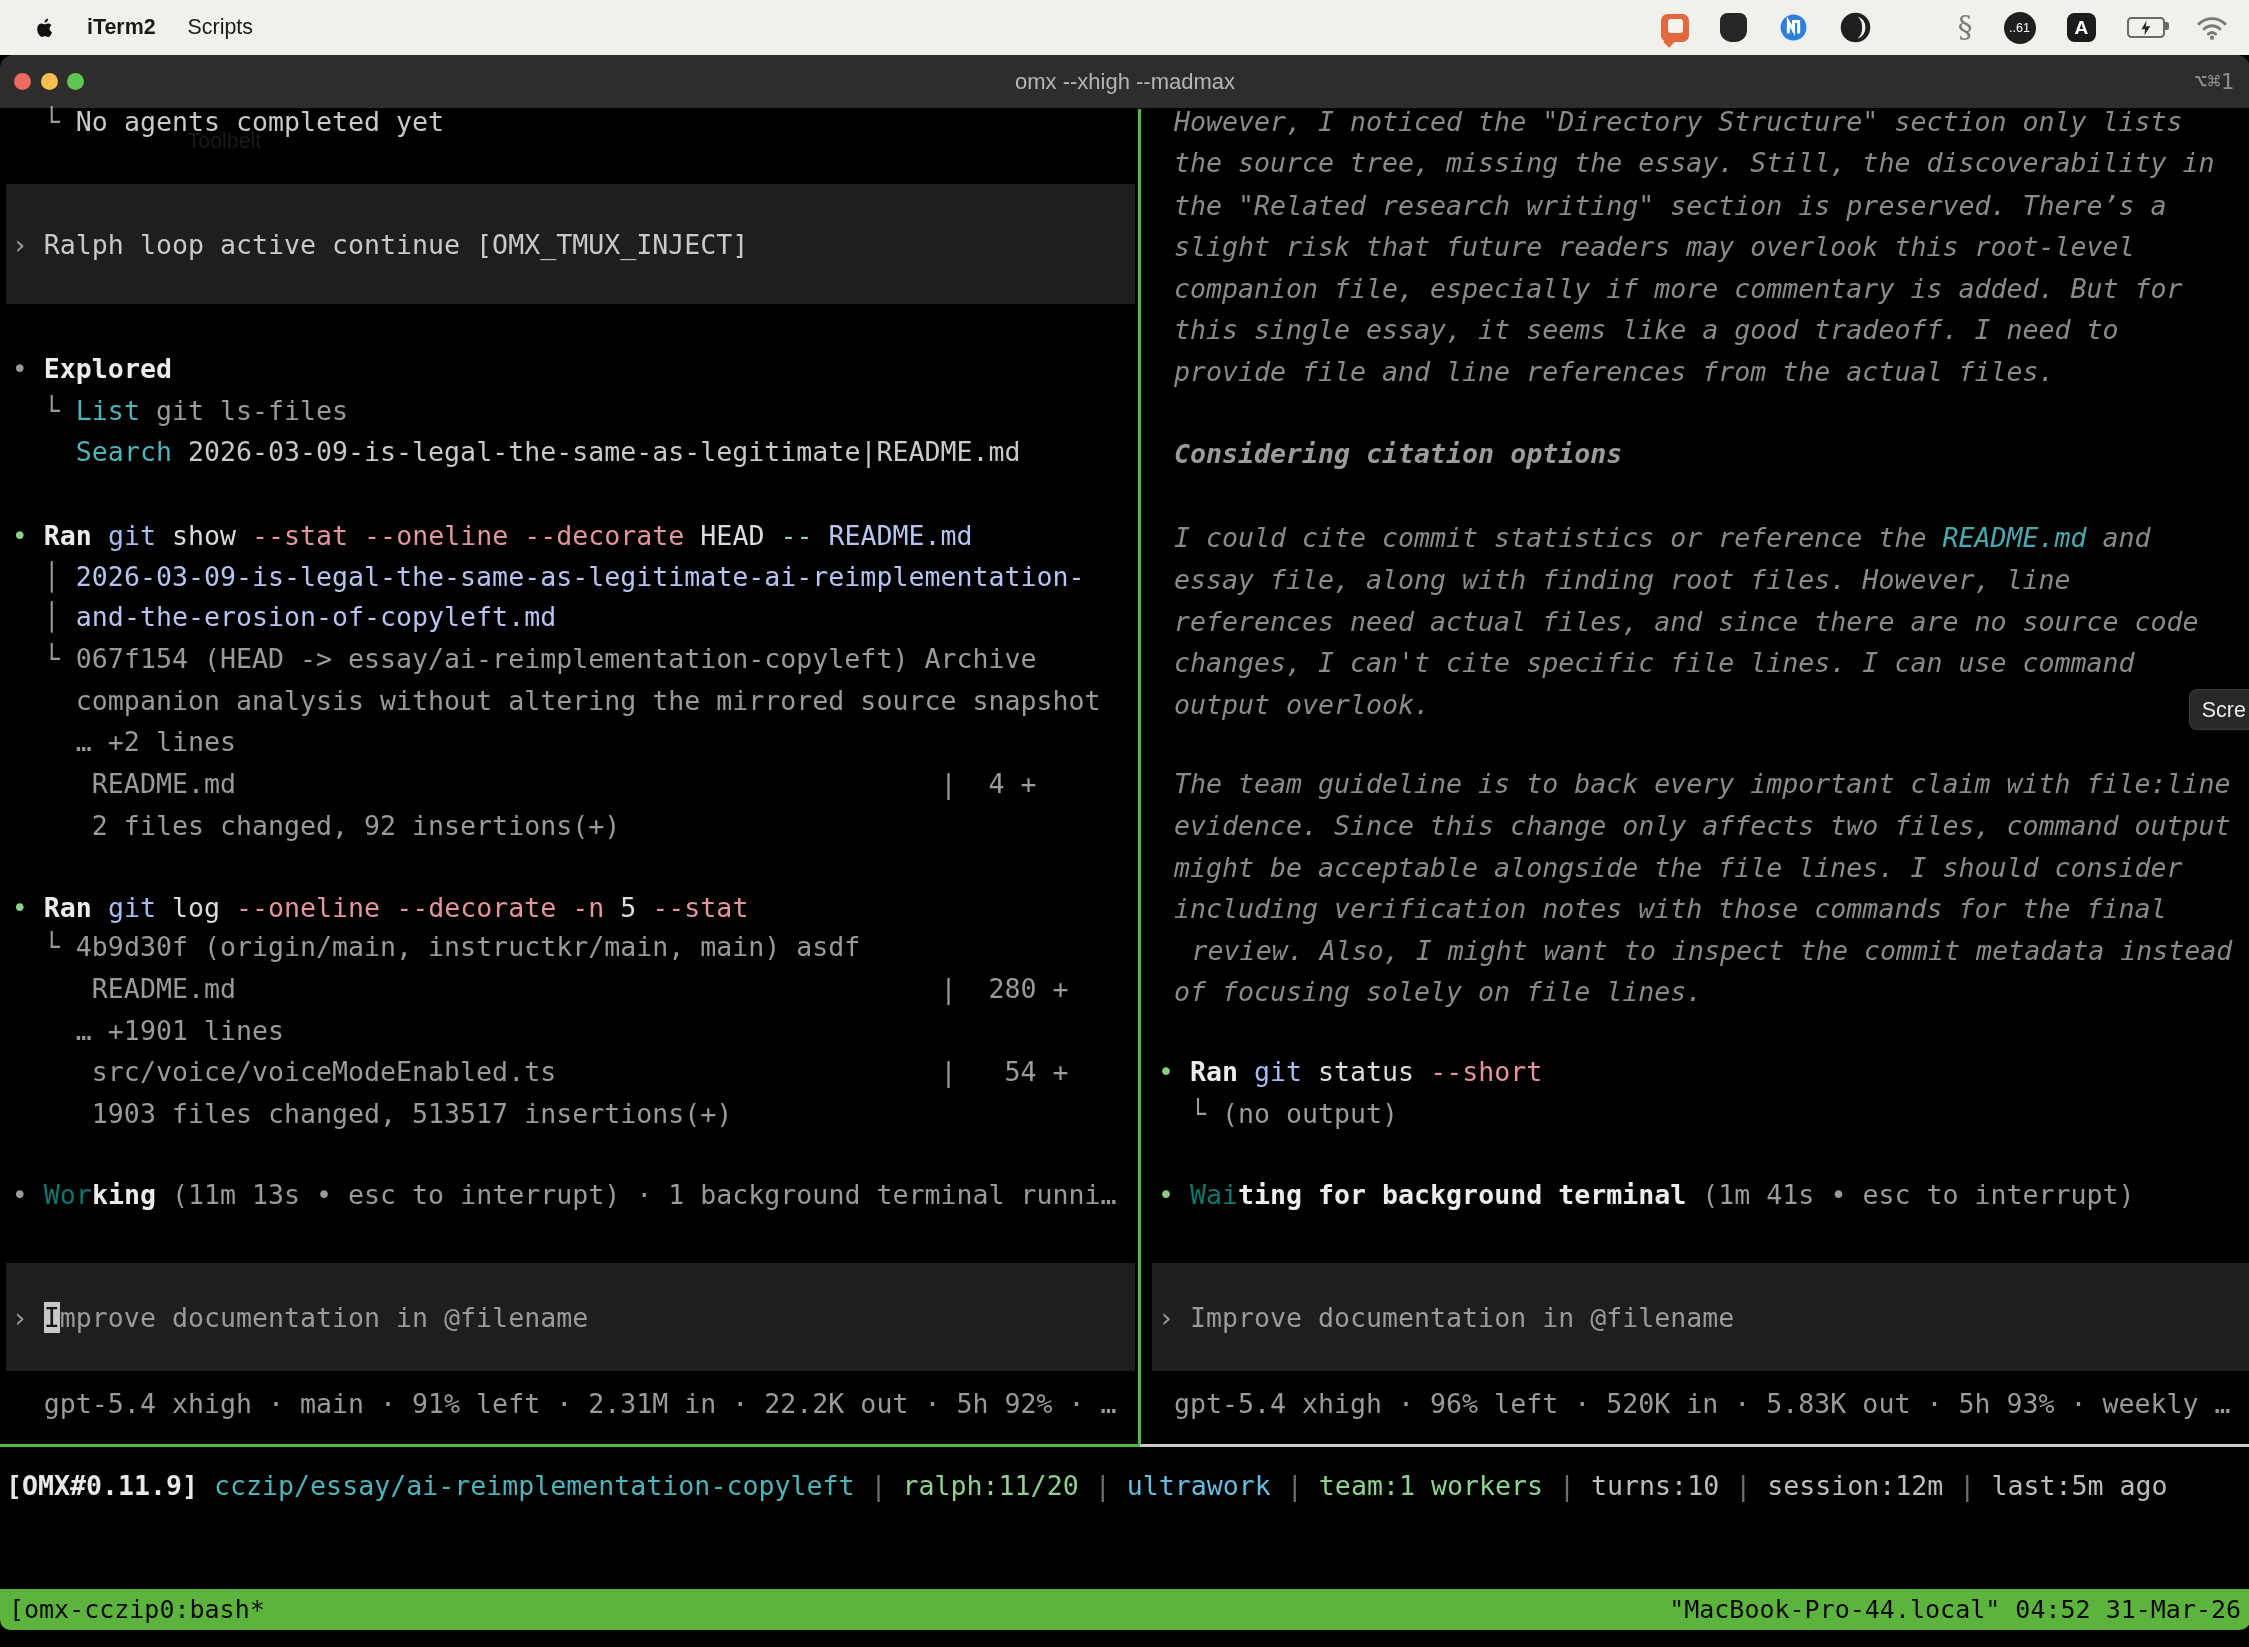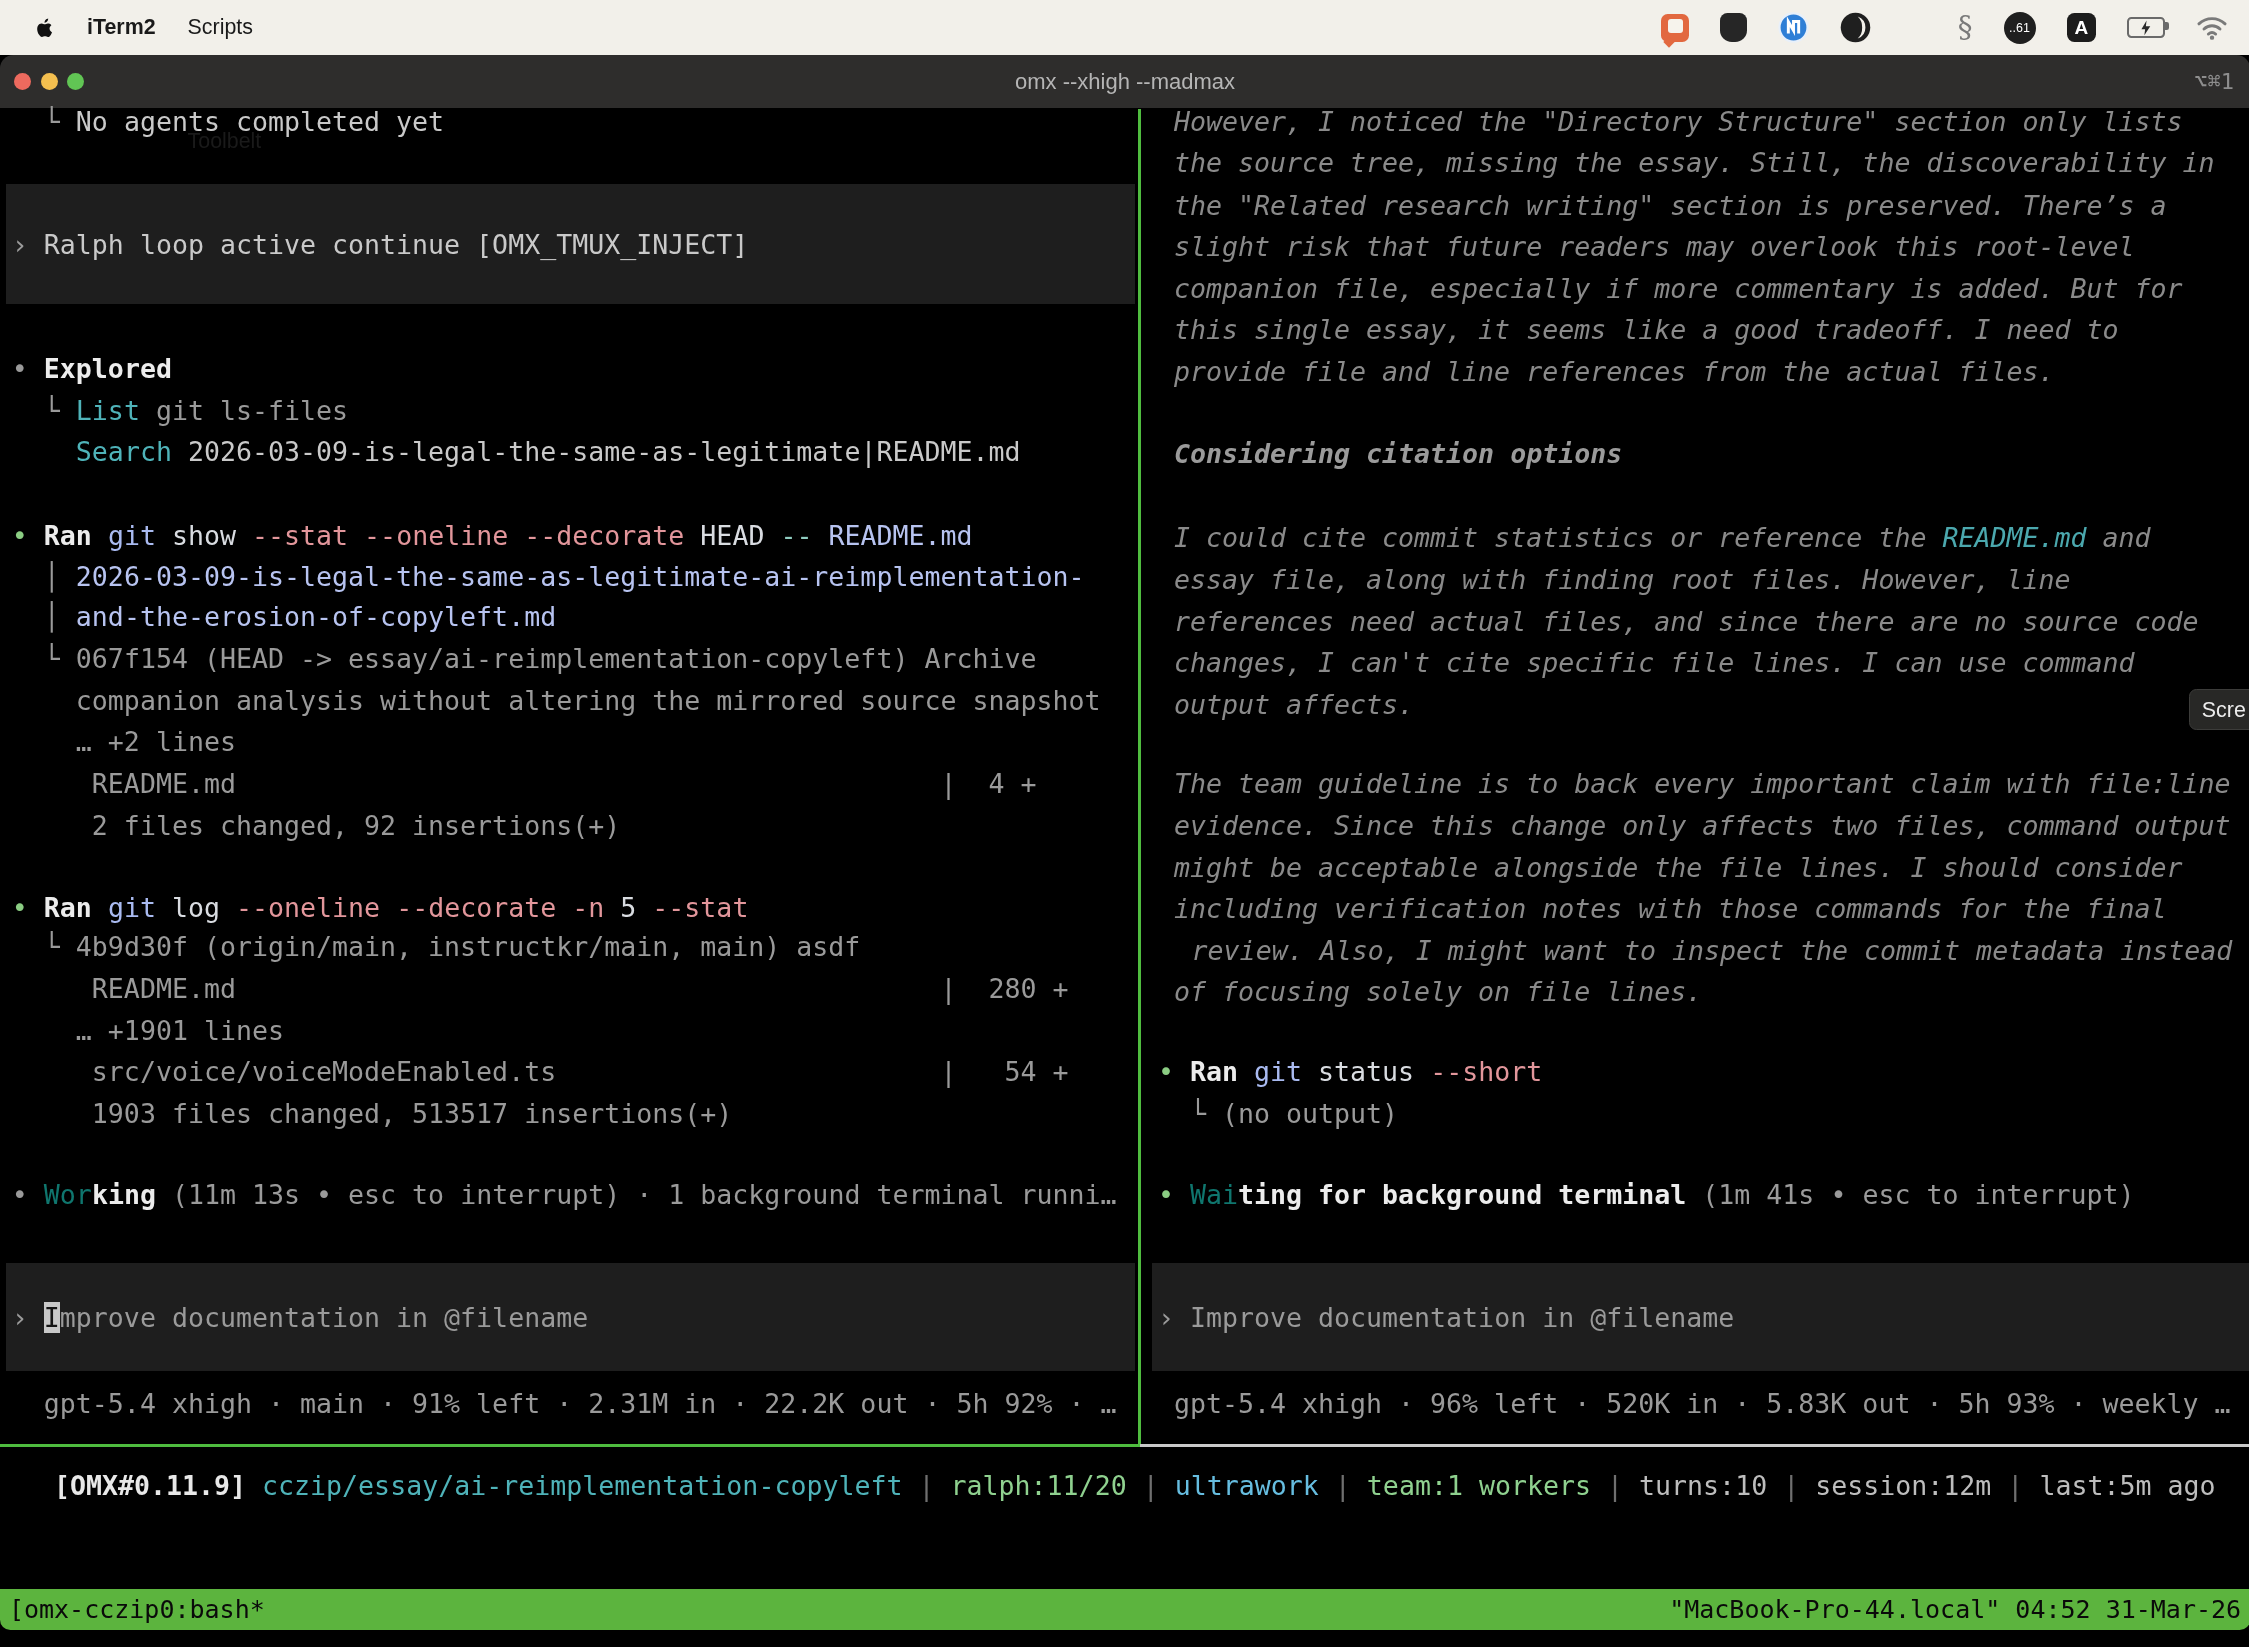--- a/index.html
+++ b/index.html
@@ -56,21 +56,21 @@
   .s-it{color:#8a8a8a;font-style:italic;} .s-itb{color:#9b9b9b;font-style:italic;font-weight:bold;}
   .s-itcy{color:#4ba8ae;font-style:italic;}
   .s-cur{background:#c8c8c8;color:#141414;}
   .s-wb{color:#e8e8e8;font-weight:bold;} .s-sep{color:#6f6f6f;} .s-br2{color:#bdbdbd;}
   .s-grn2{color:#8fd18f;} .s-cyl{color:#66bde0;}
   
   .vdivider{position:absolute;left:1138px;top:109px;width:3px;height:1335px;background:#4fbc3f;}
   .hsep-left{position:absolute;left:0;top:1444px;width:1140px;height:3px;background:#4fbc3f;}
   .hsep-right{position:absolute;left:1140px;top:1444px;width:1110px;height:3px;background:#c9c9c9;}
   .omx-line{position:absolute;left:0;right:0;top:1465px;height:41px;line-height:41px;
-            padding-left:5.9px;white-space:pre;font-size:26.6px;margin-left:48px;}
+            padding-left:5.9px;white-space:pre;font-size:26.6px;}
   .tooltip{position:absolute;left:2189px;top:689px;height:41px;line-height:41px;width:96px;
            background:#282826;border:1.5px solid #3c3c3a;border-radius:7.4px;color:#ececec;
            font-family:"Liberation Sans",sans-serif;font-size:21.4px;padding-left:11.8px;box-sizing:border-box;}
   
   .tmuxbar{position:absolute;left:0;right:0;top:1589px;height:41px;background:#5cb43e;
            border-radius:0 0 10.3px 10.3px;color:#0a0a0a;font-size:25px;line-height:41px;
            display:flex;justify-content:space-between;padding:0 8.9px;box-sizing:border-box;white-space:pre;}
 </style>
 </head>
 <body>
@@ -190,21 +190,21 @@
       <div class="tline" style="top: 185px;"><span class="s-it"> the "Related research writing" section is preserved. There’s a</span></div>
       <div class="tline" style="top: 226px;"><span class="s-it"> slight risk that future readers may overlook this root-level</span></div>
       <div class="tline" style="top: 268px;"><span class="s-it"> companion file, especially if more commentary is added. But for</span></div>
       <div class="tline" style="top: 309px;"><span class="s-it"> this single essay, it seems like a good tradeoff. I need to</span></div>
       <div class="tline" style="top: 351px;"><span class="s-it"> provide file and line references from the actual files.</span></div>
       <div class="tline" style="top: 433px;"><span class="s-itb"> Considering citation options</span></div>
       <div class="tline" style="top: 517px;"><span class="s-it"> I could cite commit statistics or reference the </span><span class="s-itcy">README.md</span><span class="s-it"> and</span></div>
       <div class="tline" style="top: 559px;"><span class="s-it"> essay file, along with finding root files. However, line</span></div>
       <div class="tline" style="top: 601px;"><span class="s-it"> references need actual files, and since there are no source code</span></div>
       <div class="tline" style="top: 642px;"><span class="s-it"> changes, I can't cite specific file lines. I can use command</span></div>
-      <div class="tline" style="top: 684px;"><span class="s-it"> output affects.</span></div>
+      <div class="tline" style="top: 684px;"><span class="s-it"> output overlook.</span></div>
       <div class="tline" style="top: 763px;"><span class="s-it"> The team guideline is to back every important claim with file:line</span></div>
       <div class="tline" style="top: 805px;"><span class="s-it"> evidence. Since this change only affects two files, command output</span></div>
       <div class="tline" style="top: 847px;"><span class="s-it"> might be acceptable alongside the file lines. I should consider</span></div>
       <div class="tline" style="top: 888px;"><span class="s-it"> including verification notes with those commands for the final</span></div>
       <div class="tline" style="top: 930px; text-align: center;"><span class="s-it"> review. Also, I might want to inspect the commit metadata instead</span></div>
       <div class="tline" style="top: 971px;"><span class="s-it"> of focusing solely on file lines.</span></div>
       <div class="tline" style="top: 1051px;"><span class="s-grn">• </span><span class="s-w">Ran</span><span class="s-wt"> </span><span class="s-blu">git</span><span class="s-wt"> status </span><span class="s-pk">--short</span></div>
       <div class="tline" style="top: 1093px;"><span class="s-g">  └ </span><span class="s-g">(no output)</span></div>
       <div class="tline" style="top: 1174px;"><span class="s-grn">• </span><span class="s-dim">Wai</span><span class="s-w">ting for background terminal</span><span class="s-g"> </span><span class="s-g">(1m 41s • esc to interrupt)</span></div>
       <div class="tbox" style="top: 1263px; height: 108px;">

